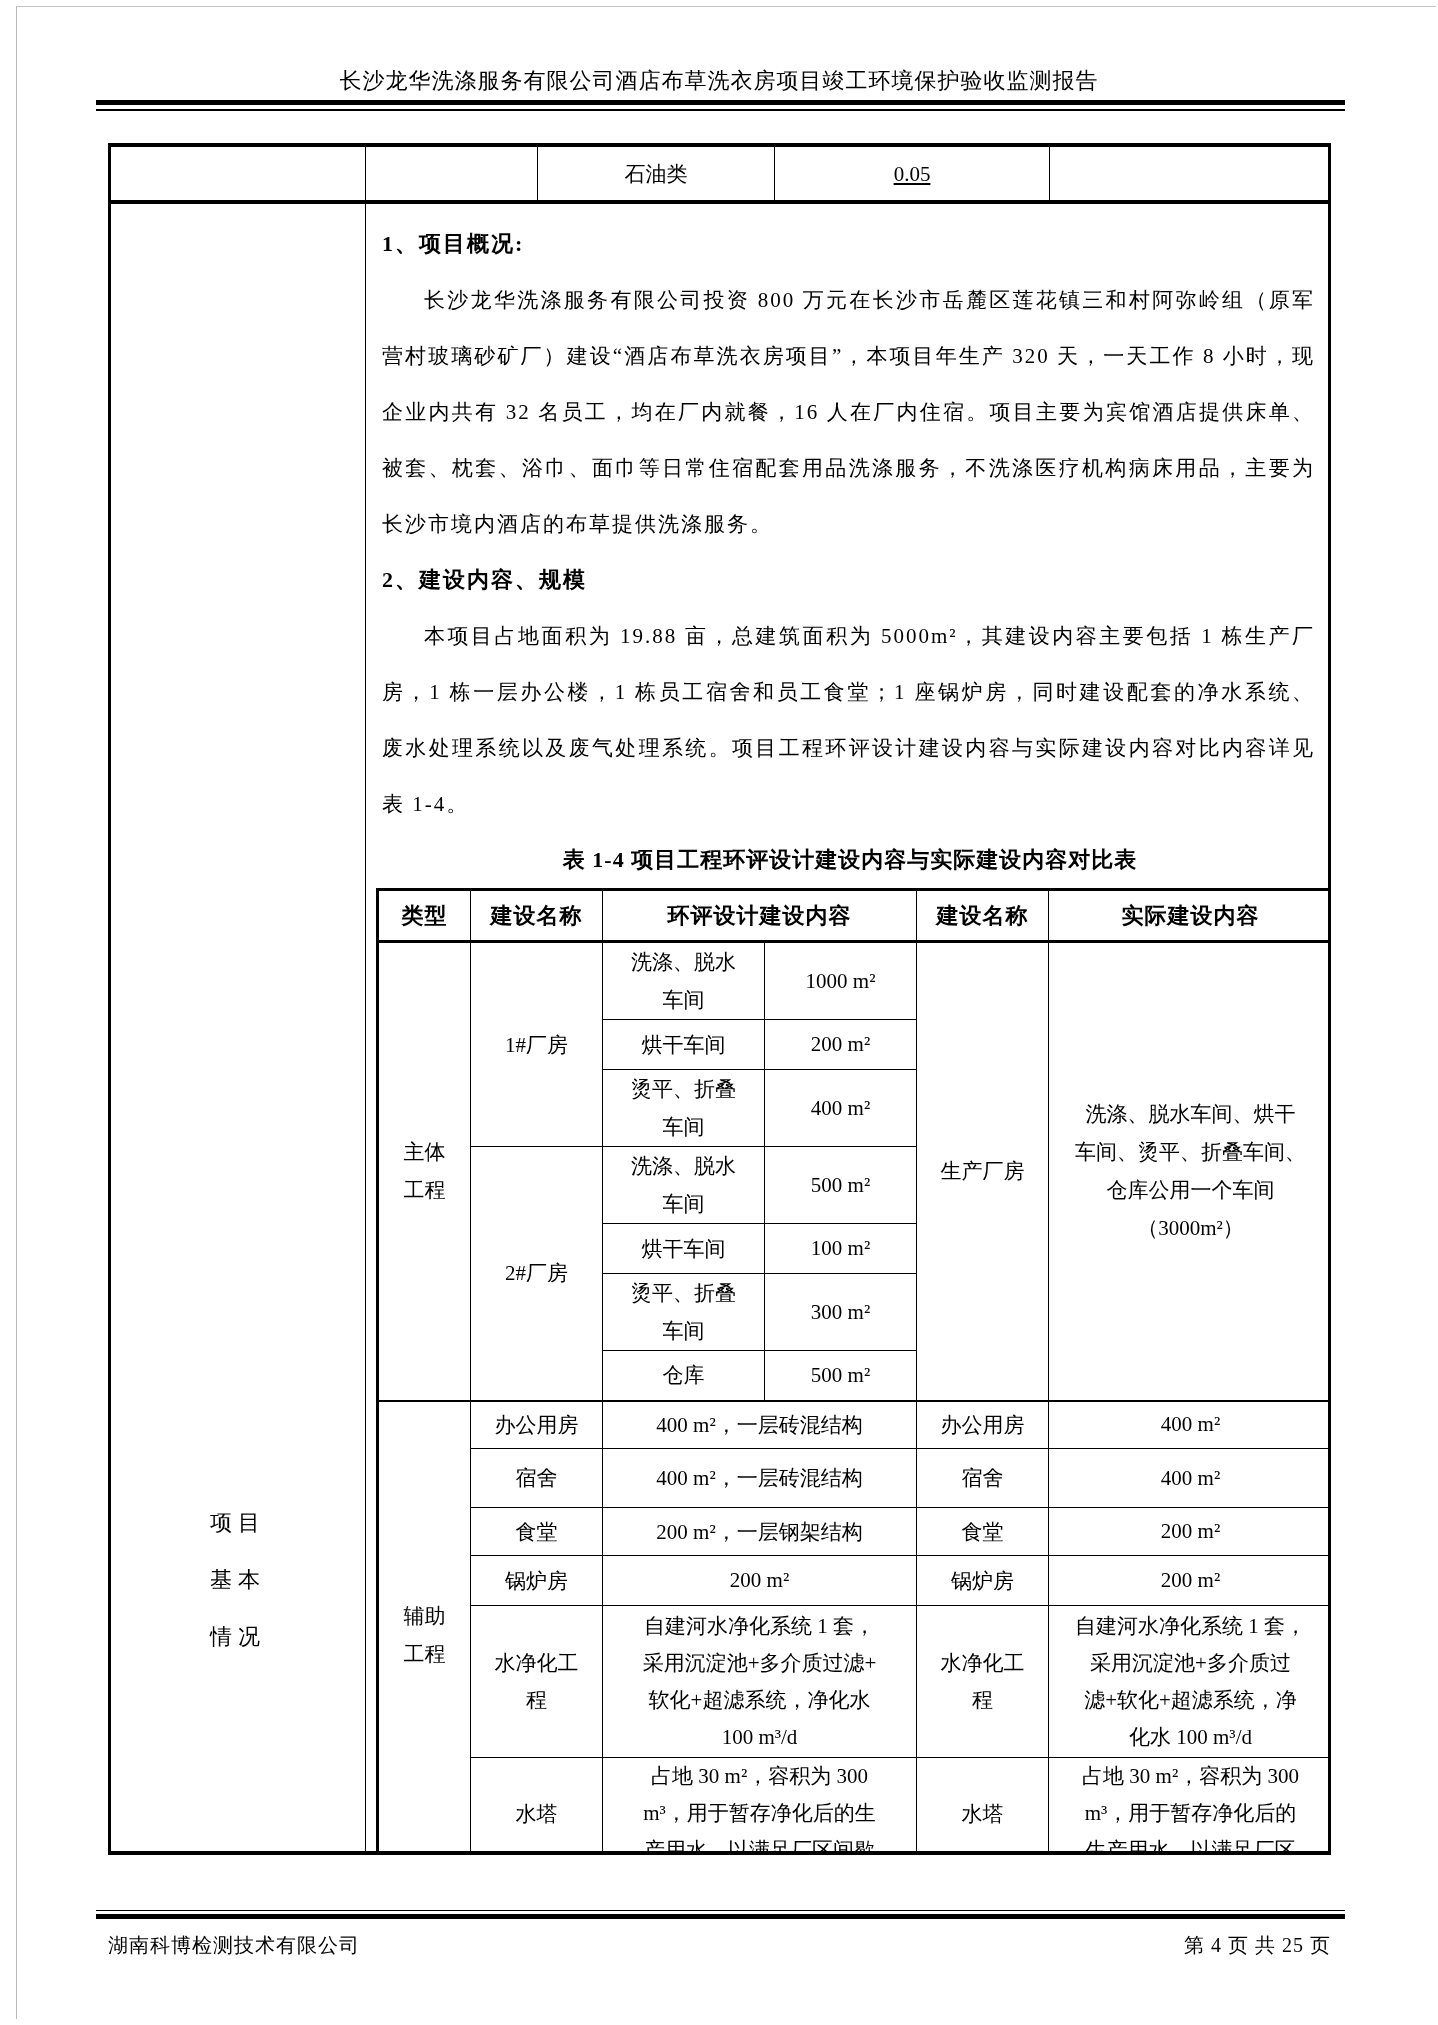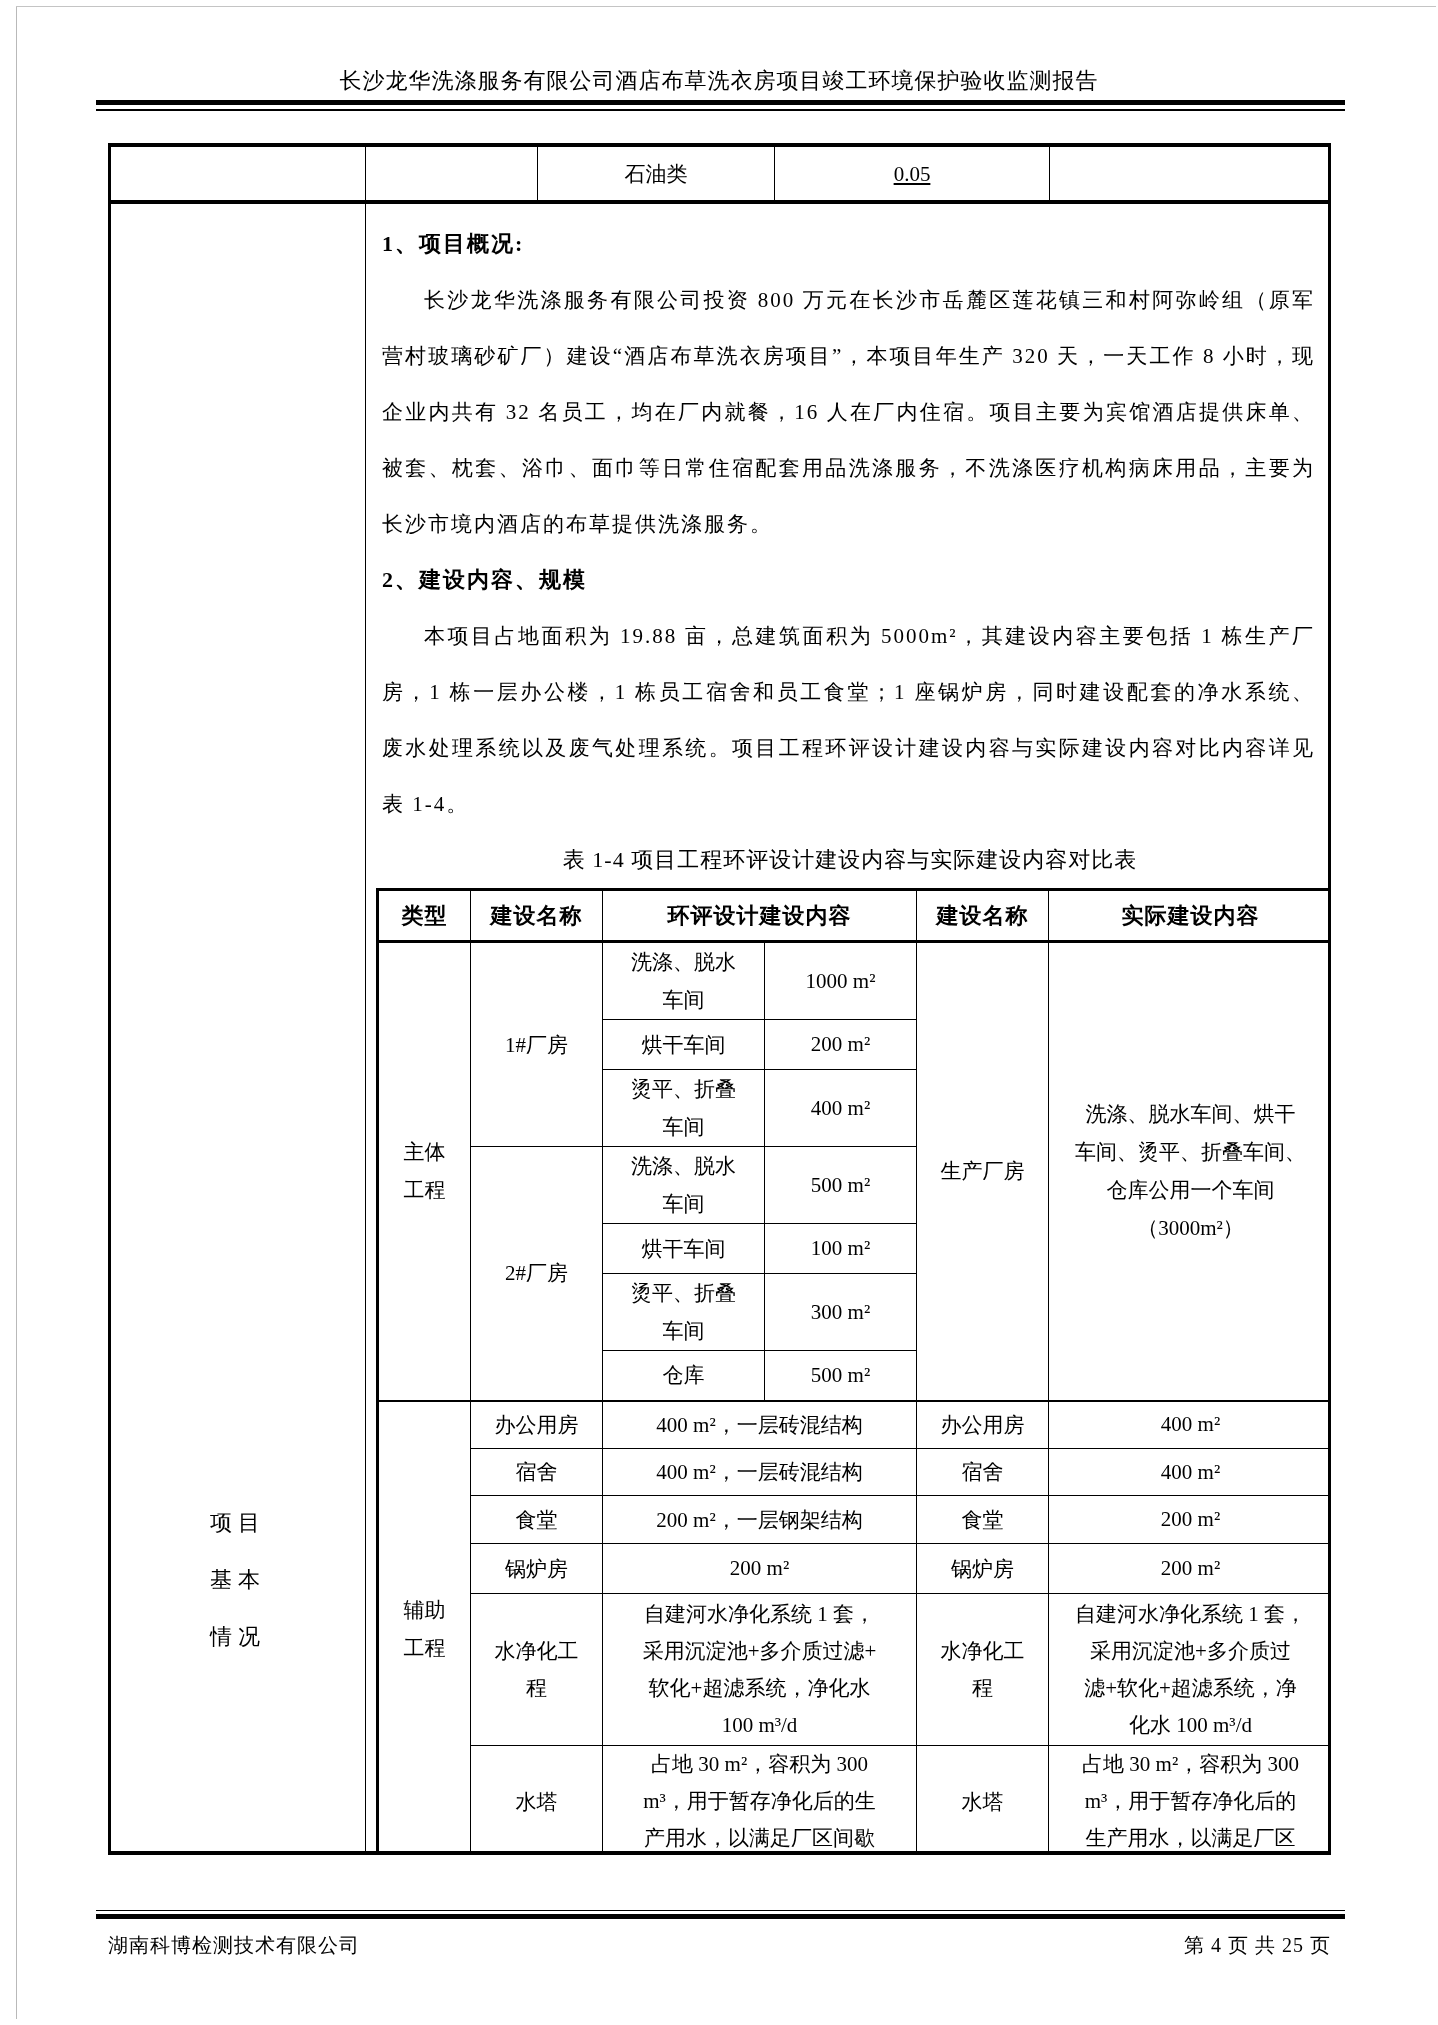--- a/index.html
+++ b/index.html
@@ -65,21 +65,21 @@
     font-size:22px;line-height:56px;font-weight:bold;letter-spacing:2px;
   }
   .sec-heading.second{margin-top:0;}
   .para{
     margin:0 13px 0 16px;
     font-size:21px;line-height:56px;letter-spacing:2px;
     text-indent:2em;text-align:justify;
   }
   .tbl-caption{
     margin:0 10px 0 16px;
-    font-size:22px;line-height:56px;font-weight:normal;
+    font-size:22px;line-height:56px;font-weight:bold;
     text-align:center;letter-spacing:1px;
   }
 
   
   table.cmp{
     border-collapse:collapse;table-layout:fixed;
     margin-left:10px;width:956px;
     font-size:21px;
   }
   table.cmp td{
@@ -199,21 +199,21 @@
         </tr>
 
         <tr class="sect" style="height:48px">
           <td rowspan="6" class="pre">辅助
 工程</td>
           <td>办公用房</td>
           <td colspan="2">400 m²，一层砖混结构</td>
           <td>办公用房</td>
           <td>400 m²</td>
         </tr>
-        <tr style="height:47px">
+        <tr style="height:59px">
           <td>宿舍</td>
           <td colspan="2">400 m²，一层砖混结构</td>
           <td>宿舍</td>
           <td>400 m²</td>
         </tr>
         <tr style="height:48px">
           <td>食堂</td>
           <td colspan="2">200 m²，一层钢架结构</td>
           <td>食堂</td>
           <td>200 m²</td>

